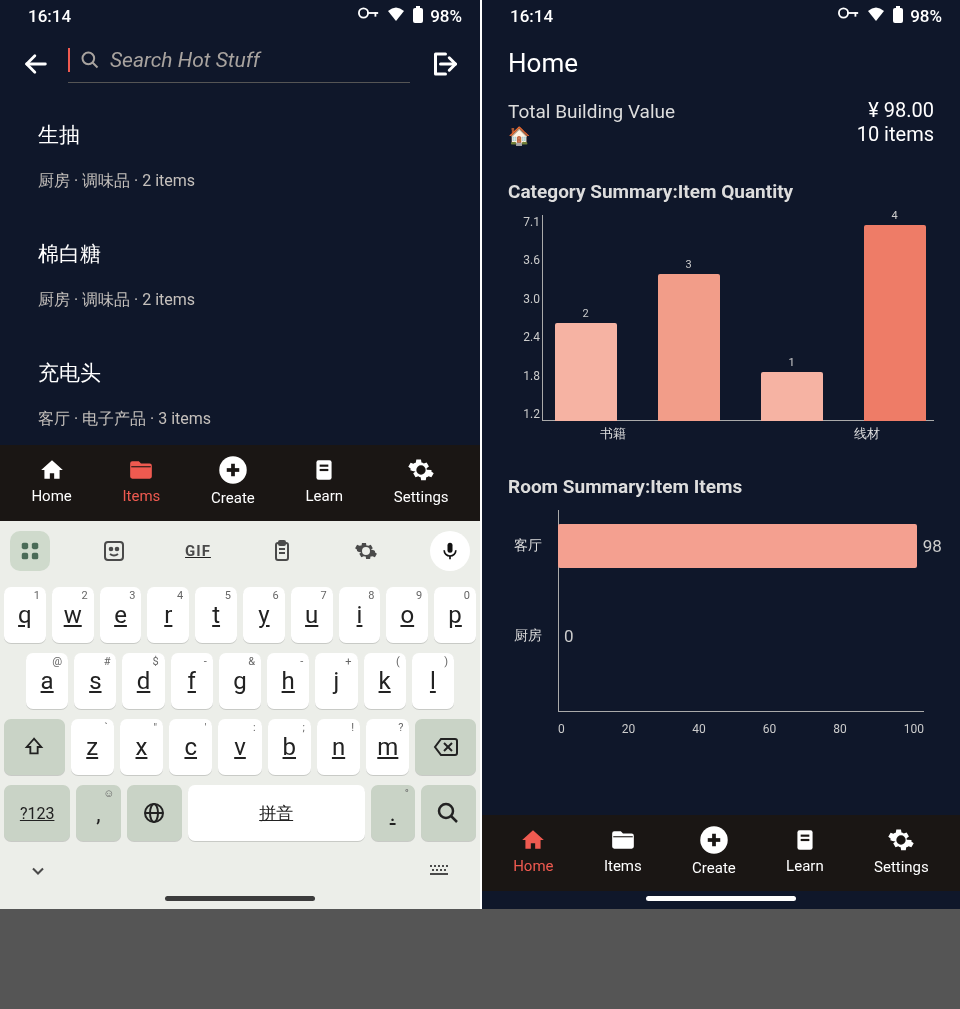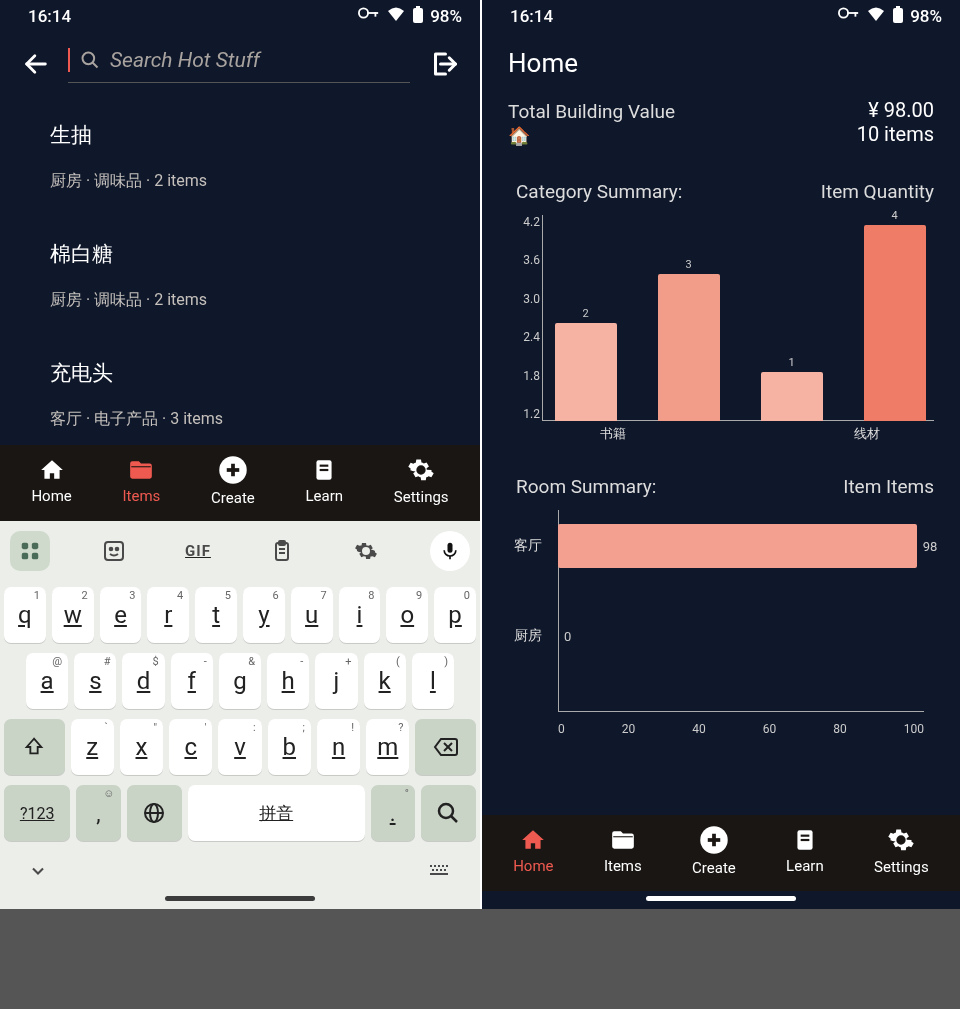--- a/index.html
+++ b/index.html
@@ -13,21 +13,21 @@
   .status-right { display: flex; align-items: flex-start; gap: 6px; }
   .status-right svg { display: block; }
 
   
   .search-row { display: flex; align-items: center; gap: 18px; padding: 14px 22px 10px 22px; }
   .search-field { flex: 1; display: flex; align-items: center; gap: 10px; border-bottom: 1px solid #555; padding: 4px 0 10px 0; }
   .search-caret { width: 2px; height: 24px; background: #ef5a50; }
   .search-placeholder { font-size: 21px; color: #a8a39f; font-style: italic; }
   .search-icon svg, .back-icon svg, .exit-icon svg { display: block; }
 
-  .list { flex: 1; overflow: hidden; padding: 6px 0 0 12px; }
+  .list { flex: 1; overflow: hidden; padding: 6px 0 0 0; }
   .list-item { padding: 22px 30px 22px 38px; }
   .list-item + .list-item { margin-top: 4px; }
   .li-title { font-size: 21px; font-weight: 400; color: #fff; }
   .li-sub { margin-top: 22px; font-size: 16px; color: #c5c0bc; }
 
   
   .bottom-nav { display: flex; justify-content: space-around; align-items: center; padding: 10px 6px 14px 6px; background: #1a1614; }
   .nav-item { display: flex; flex-direction: column; align-items: center; gap: 4px; font-size: 15px; color: #fff; }
   .nav-item.active { color: #ef5a50; }
   .nav-item svg { display: block; }
@@ -54,42 +54,42 @@
   .handlebar.light { background: #fff; }
 
   
   .home-hdr { padding: 18px 26px 6px 26px; }
   .home-title { font-size: 26px; font-weight: 400; color: #fff; }
   .totals { display: flex; justify-content: space-between; align-items: flex-end; padding: 14px 26px 4px 26px; gap: 48px; }
   .totals-left { font-size: 19px; color: #ddd; }
   .totals-right { text-align: right; font-size: 20px; color: #fff; }
   .house-emoji { font-size: 18px; margin-top: 2px; }
 
-  .section-hdr { display: flex; justify-content: space-between; align-items: baseline; padding: 30px 26px 8px 34px; font-size: 19px; color: #ddd; }
+  .section-hdr { display: flex; justify-content: flex-start; align-items: baseline; padding: 30px 26px 8px 26px; font-size: 19px; color: #ddd; font-weight: bold; }
 
   .chart-wrap { padding: 4px 16px 0 20px; }
   .vbar-chart { position: relative; height: 230px; padding-left: 42px; }
   .vbar-axis { position: absolute; left: 40px; top: 0; bottom: 24px; width: 1px; background: #aaa; }
   .vbar-base { position: absolute; left: 40px; right: 10px; bottom: 24px; height: 1px; background: #aaa; }
   .vbar-ticks { position: absolute; left: 0; top: 0; bottom: 24px; width: 38px; display: flex; flex-direction: column; justify-content: space-between; font-size: 12px; color: #ccc; text-align: right; }
   .vbar-area { position: absolute; left: 44px; right: 10px; top: 0; bottom: 24px; display: flex; justify-content: space-around; align-items: flex-end; gap: 24px; }
   .vbar { width: 62px; border-radius: 2px 2px 0 0; position: relative; }
   .vbar .val { position: absolute; top: -16px; left: 0; right: 0; text-align: center; font-size: 11px; color: #ccc; }
   .vbar-cats { position: absolute; left: 44px; right: 10px; bottom: 0; height: 20px; display: flex; justify-content: space-around; font-size: 13px; color: #ddd; }
   .vbar-cats span { width: 100px; text-align: center; }
 
   .hbar-chart { position: relative; height: 230px; padding-left: 56px; padding-right: 20px; }
   .hbar-axis-y { position: absolute; left: 56px; top: 0; bottom: 28px; width: 1px; background: #aaa; }
   .hbar-axis-x { position: absolute; left: 56px; right: 20px; bottom: 28px; height: 1px; background: #aaa; }
   .hbar-rows { position: absolute; left: 0; right: 20px; top: 14px; bottom: 28px; display: flex; flex-direction: column; gap: 46px; }
   .hbar-row { display: flex; align-items: center; gap: 10px; height: 44px; }
   .hbar-label { width: 46px; text-align: right; font-size: 14px; color: #ddd; padding-right: 6px; }
   .hbar-track { position: relative; flex: 1; height: 44px; }
   .hbar-bar { position: absolute; top: 0; bottom: 0; left: 0; border-radius: 2px; background: #f4a090; }
-  .hbar-val { position: absolute; top: 50%; transform: translateY(-50%); font-size: 13px; color: #ccc; }
+  .hbar-val { position: absolute; top: 50%; transform: translateY(-50%); font-size: 17px; color: #ccc; }
   .hbar-xticks { position: absolute; left: 56px; right: 20px; bottom: 4px; display: flex; justify-content: space-between; font-size: 12px; color: #ccc; }
 
   .right-bottom { margin-top: auto; }
 </style>
 </head>
 <body>
 
 <div class="row">
 
   <div class="phone">
@@ -381,21 +381,21 @@
       </div>
     </div>
 
     <div class="section-hdr">
       <span>Category Summary:</span>
       <span>Item Quantity</span>
     </div>
     <div class="chart-wrap">
       <div class="vbar-chart" id="vchart">
         <div class="vbar-ticks" id="vticks">
-            <div>4.2</div>
+            <div>7.1</div>
             <div>3.6</div>
             <div>3.0</div>
             <div>2.4</div>
             <div>1.8</div>
             <div>1.2</div>
           </div>
         <div class="vbar-axis"></div>
         <div class="vbar-base"></div>
         <div class="vbar-area" id="vbars">
             <div class="vbar" style="height: 47.619%; background: rgb(246, 179, 163);">

